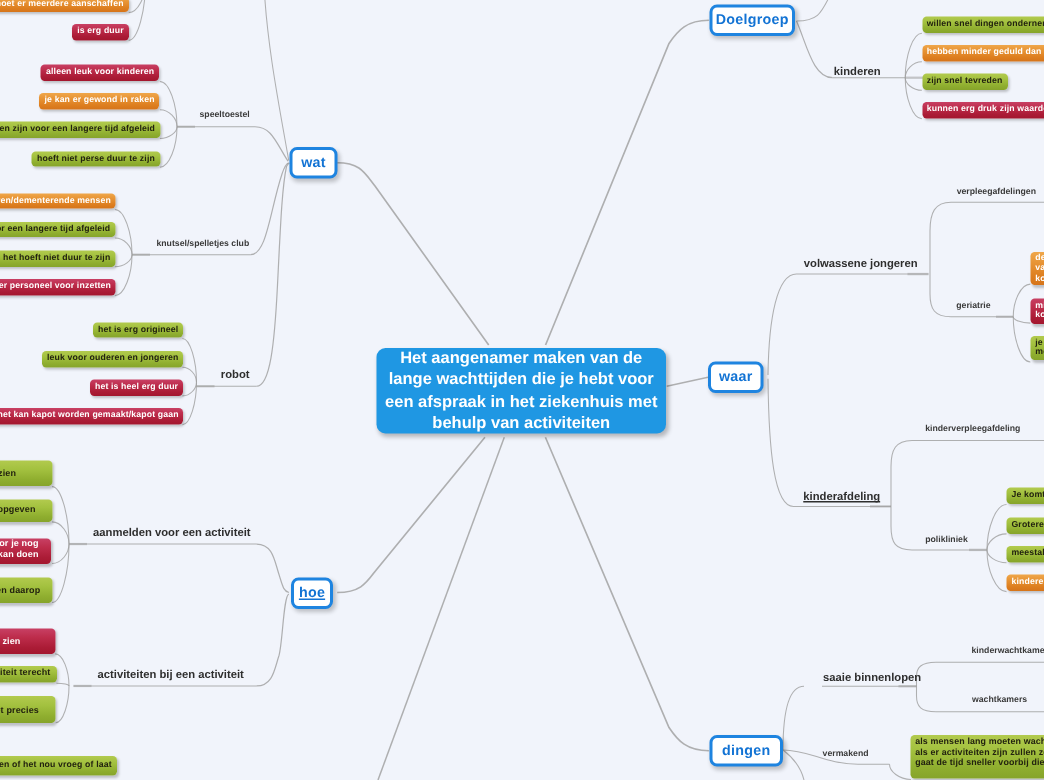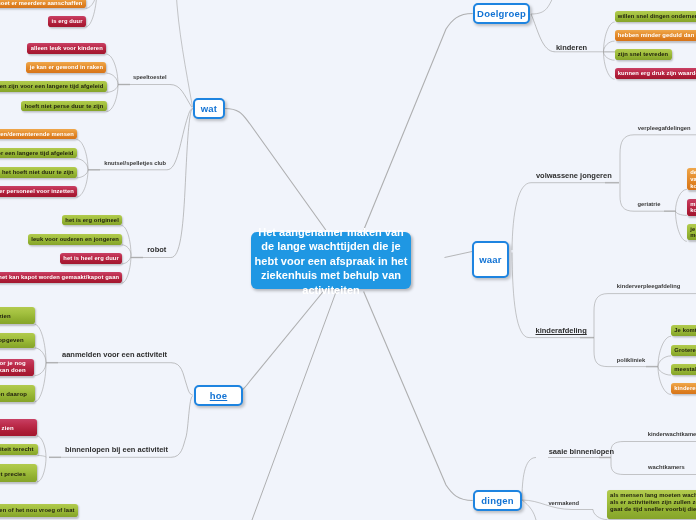--- a/index.html
+++ b/index.html
@@ -106,41 +106,41 @@
         <path d="M224.8,108.5 C240,108.5 243,115 250,124 L325.8,230" stroke-width="1.1" stroke-opacity="0.8"></path>
         <path d="M472.6,13.5 C458,13.5 452,20 446,29 L363.7,230" stroke-width="1.1" stroke-opacity="0.8"></path>
         <path d="M444.5,257.5 L472,251.5" stroke-width="0.9" stroke-opacity="0.8"></path>
         <path d="M224.8,395 C240,395 244,389 250,381 L323.3,291.5" stroke-width="1.1" stroke-opacity="0.8"></path>
         <path d="M472.6,500.5 C458,500.5 452,494 446,485 L363.6,291.5" stroke-width="1.1" stroke-opacity="0.8"></path>
         <path d="M336.2,291.5 L252,520" stroke-width="1" stroke-opacity="0.8"></path>
         <path d="M176,-10 C178,30 186,70 192.5,107" stroke-width="0.7" stroke-opacity="0.8"></path>
       </g>
   </svg>
 
-  <div class="node root" style="left:251px;top:232.4px;width:160px;height:57px;padding:0 3px;">Het aangenamer maken van de lange wachttijden die je hebt voor een afspraak in het ziekenhuis met behulp van activiteiten</div>
+  <div class="node root" style="left:251px;top:232.4px;width:193px;height:57px;padding:0 3px;">Het aangenamer maken van de lange wachttijden die je hebt voor een afspraak in het ziekenhuis met behulp van activiteiten</div>
 
   <div class="node l1" style="left:193px;top:98px;width:32px;height:21px;">wat</div>
   <div class="node l1" style="left:473px;top:3px;width:57px;height:21px;">Doelgroep</div>
-  <div class="node l1" style="left:472px;top:241px;width:37px;height:37px;">waar</div>
-  <div class="node l1" style="left:194px;top:385px;width:49px;height:21px;text-decoration:underline;">hoe</div>
+  <div class="node l1" style="left:472px;top:241px;width:37px;height:21px;">waar</div>
+  <div class="node l1" style="left:194px;top:385px;width:28px;height:21px;text-decoration:underline;">hoe</div>
   <div class="node l1" style="left:473px;top:490px;width:49px;height:21px;">dingen</div>
 
   <div id="subtopics">
       <div class="l2 " style="left: 133px; top: 73.5px;">speeltoestel</div>
       <div class="l2 " style="left: 104.3px; top: 159.5px;">knutsel/spelletjes club</div>
       <div class="l2 big" style="left: 147.2px; top: 244.5px;">robot</div>
       <div class="l2 big" style="left: 555.9px; top: 42.5px;">kinderen</div>
       <div class="l2 big" style="left: 535.9px; top: 170.8px;">volwassene jongeren</div>
       <div class="l2 " style="left: 637.8px; top: 124.6px;">verpleegafdelingen</div>
       <div class="l2 " style="left: 637.5px; top: 201.2px;">geriatrie</div>
       <div class="l2 big" style="left: 535.5px; top: 326.2px; text-decoration: underline;">kinderafdeling</div>
       <div class="l2 " style="left: 616.8px; top: 283.4px;">kinderverpleegafdeling</div>
       <div class="l2 " style="left: 616.8px; top: 356.9px;">polikliniek</div>
       <div class="l2 big" style="left: 62px; top: 350px;">aanmelden voor een activiteit</div>
-      <div class="l2 big" style="left: 65px; top: 445px;">binnenlopen bij een activiteit</div>
+      <div class="l2 big" style="left: 65px; top: 445px;">activiteiten bij een activiteit</div>
       <div class="l2 big" style="left: 548.7px; top: 446.5px;">saaie binnenlopen</div>
       <div class="l2 " style="left: 647.7px; top: 430.8px;">kinderwachtkamers</div>
       <div class="l2 " style="left: 648px; top: 464px;">wachtkamers</div>
       <div class="l2 " style="left: 548.4px; top: 500.1px;">vermakend</div>
     </div>
   <div id="pills">
       <div class="pill orange right" style="top: -2.1px; height: 10.5px; font-size: 5.8px; left: -7.8px;">moet er meerdere aanschaffen</div>
       <div class="pill crimson right" style="top: 16.2px; height: 10.7px; font-size: 5.8px; left: 48.2px;">is erg duur</div>
       <div class="pill crimson right" style="top: 43.3px; height: 10.8px; font-size: 5.8px; left: 27.4px;">alleen leuk voor kinderen</div>
       <div class="pill orange right" style="top: 62.2px; height: 10.8px; font-size: 5.8px; left: 26.4px;">je kan er gewond in raken</div>

